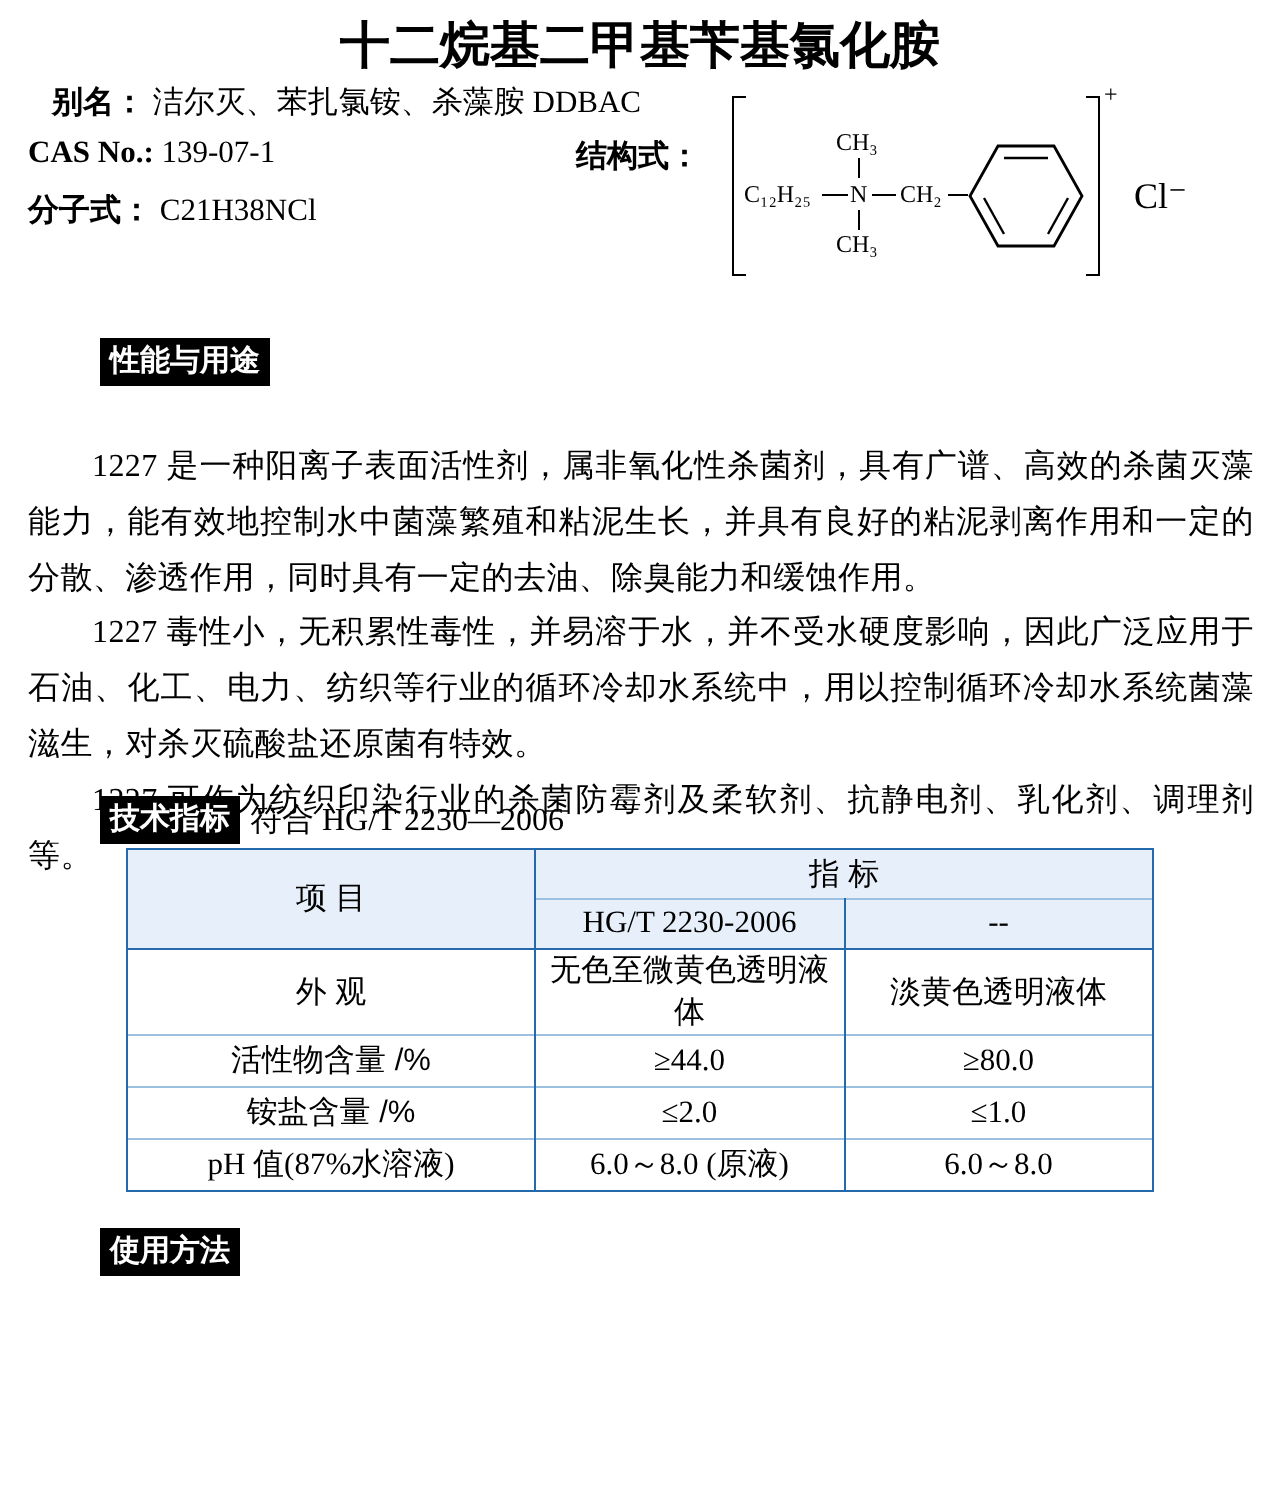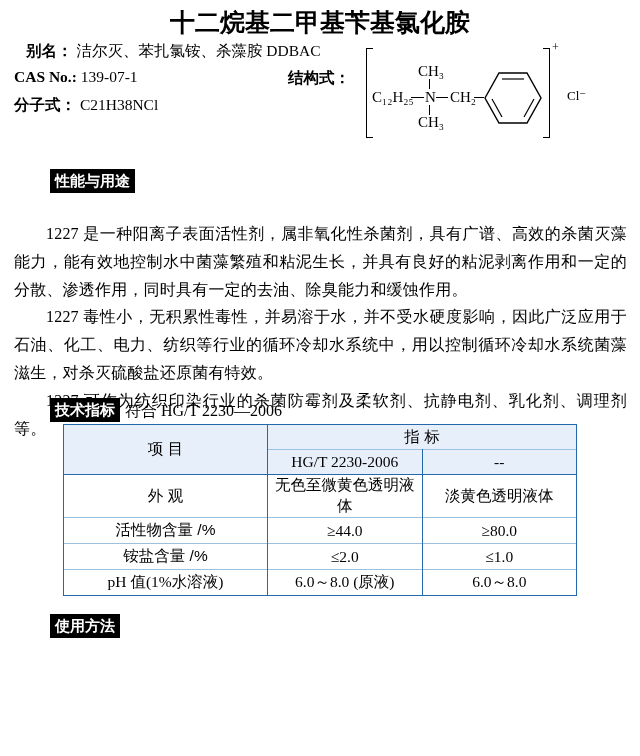--- a/index.html
+++ b/index.html
@@ -17,31 +17,31 @@
     font-family:"Liberation Sans","DejaVu Sans",sans-serif;
   }
 
   .info-line { position:absolute; font-size:15.5px; white-space:nowrap; }
   .info-label { font-weight:bold; font-family:"Liberation Sans","DejaVu Sans",sans-serif; }
   .info-value { font-family:"Liberation Serif","DejaVu Serif",serif; }
 
   
   .structure { position:absolute; left:356px; top:40px; width:250px; height:105px; }
   .structure .atom {
-    position:absolute; font-size:15px; line-height:14px; white-space:nowrap;
+    position:absolute; font-size:12px; line-height:14px; white-space:nowrap;
     font-family:"Liberation Serif","DejaVu Serif",serif;
   }
   .bracket-l { position:absolute; left:10px; top:8px; width:7px; height:90px;
     border-left:1.5px solid #000; border-top:1.5px solid #000; border-bottom:1.5px solid #000; }
   .bracket-r { position:absolute; left:187px; top:8px; width:7px; height:90px;
     border-right:1.5px solid #000; border-top:1.5px solid #000; border-bottom:1.5px solid #000; }
   .bond-h { position:absolute; height:1.3px; background:#000; }
   .bond-v { position:absolute; width:1.3px; background:#000; }
   .charge-plus { position:absolute; left:196px; top:0px; font-size:12px; }
-  .counterion { position:absolute; left:211px; top:48px; font-size:13px;text-align:center; }
+  .counterion { position:absolute; left:211px; top:48px; font-size:18px;text-align:center; }
 
   
   .sec-head {
     display:inline-block; background:#000; color:#fff;
     font-family:"Liberation Sans","DejaVu Sans",sans-serif;
     font-weight:bold; font-size:15px; padding:3px 5px; line-height:18px;margin-left:36px;
   }
   .sec-head-wrap { position:absolute; left:14px; white-space:nowrap; }
   .std-note { font-size:16px; margin-left:5px; vertical-align:middle; }
 
@@ -151,21 +151,21 @@
       <td class="light-top sans">活性物含量  /%</td>
       <td class="light-top">≥44.0</td>
       <td class="light-top">≥80.0</td>
     </tr>
     <tr>
       <td class="light-top sans">铵盐含量  /%</td>
       <td class="light-top">≤2.0</td>
       <td class="light-top">≤1.0</td>
     </tr>
     <tr>
-      <td class="light-top">pH 值(1%水溶液)</td>
+      <td class="light-top">pH 值(87%水溶液)</td>
       <td class="light-top">6.0～8.0 (原液)</td>
       <td class="light-top">6.0～8.0</td>
     </tr>
   </tbody>
     </table>
 
   <div class="sec-head-wrap" style="top:614px;">
     <span class="sec-head">使用方法</span>
   </div>
 

